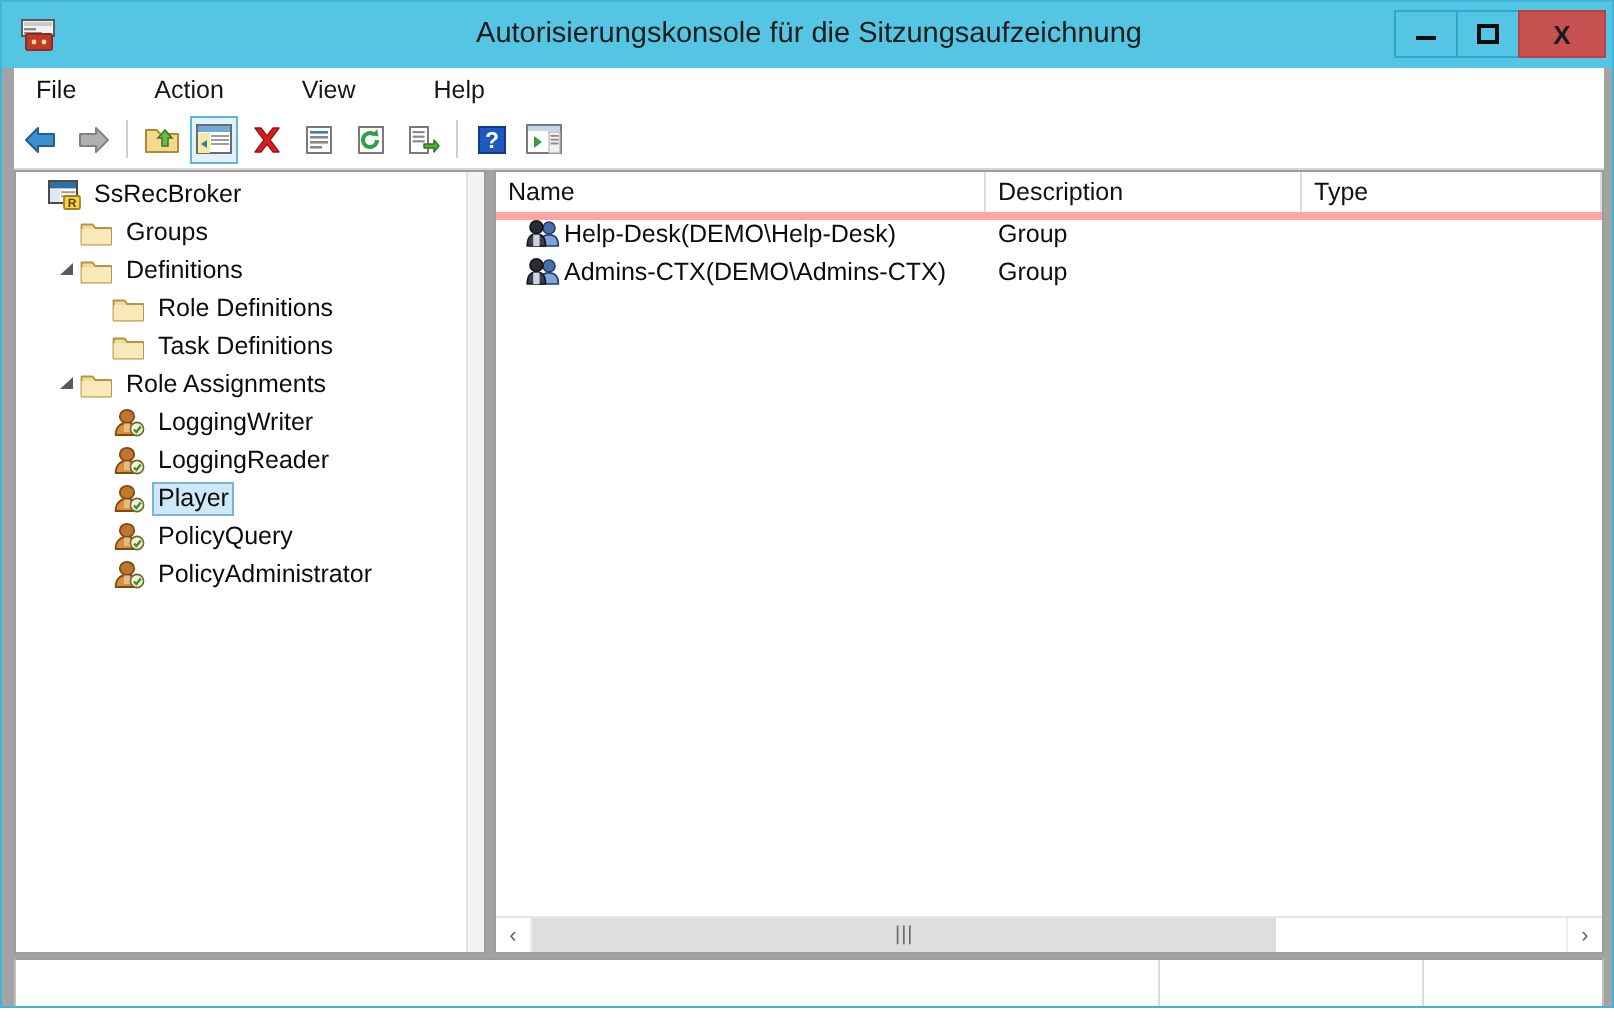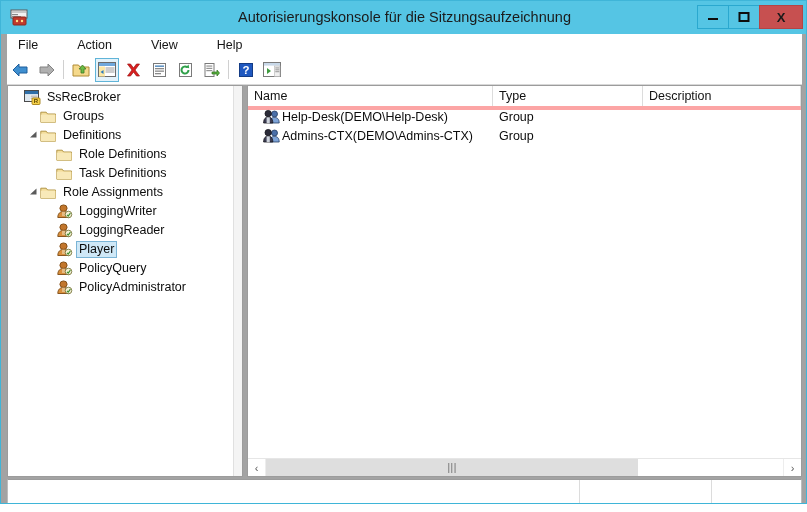--- a/index.html
+++ b/index.html
@@ -592,22 +592,22 @@
             </span>
             <span class="tree-label">PolicyAdministrator</span>
           </div>
         </div>
       <div class="tree-scroll"></div>
     </div>
 
     <div class="list-pane">
       <div class="list-header" id="list-header">
           <div class="col-head" style="width: 245px;">Name</div>
+          <div class="col-head" style="width: 158px;">Description</div>
           <div class="col-head" style="width: 150px;">Type</div>
-          <div class="col-head" style="width: 158px;">Description</div>
         </div>
       <div class="list-body" id="list-body">
           <div class="list-row">
             <div class="cell-name" style="width: 245px;">
               <span class="grp-icon">
                 <svg width="17" height="15" viewBox="0 0 17 15">
                   <ellipse cx="11.5" cy="5" rx="3" ry="3" fill="#4a6fa8" stroke="#233c63" stroke-width="0.8"></ellipse>
                   <path d="M6.8 14 C6.8 10 8.8 8.4 11.5 8.4 C14.2 8.4 16.2 10 16.2 14 Z" fill="#7ea4d8" stroke="#233c63" stroke-width="0.8" stroke-linejoin="round"></path>
                   <ellipse cx="5.2" cy="4.6" rx="3.2" ry="3.2" fill="#2b2b38" stroke="#14141c" stroke-width="0.8"></ellipse>
                   <path d="M0.6 14 C0.6 9.7 2.7 8 5.2 8 C7.7 8 9.8 9.7 9.8 14 Z" fill="#3d3d52" stroke="#14141c" stroke-width="0.8" stroke-linejoin="round"></path>

